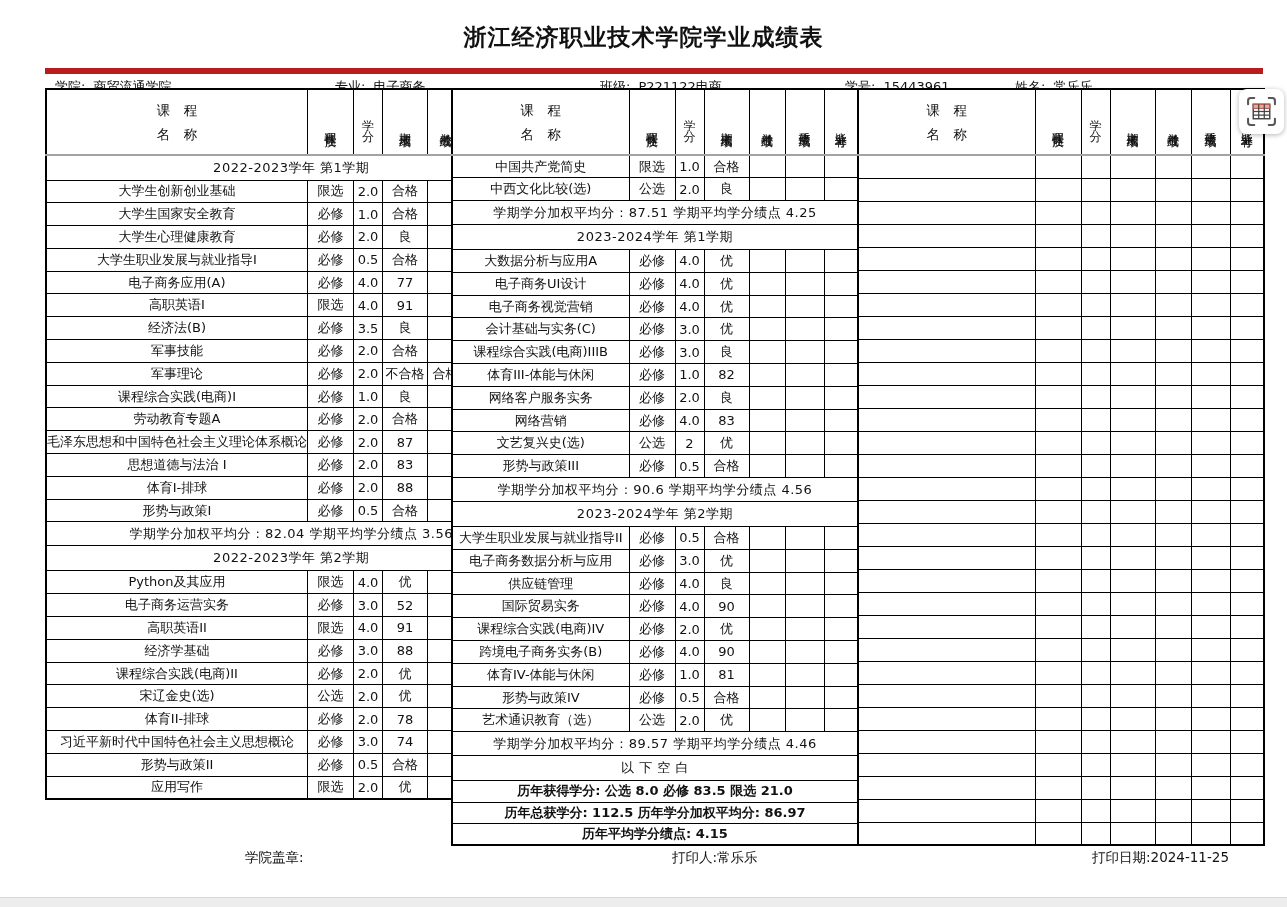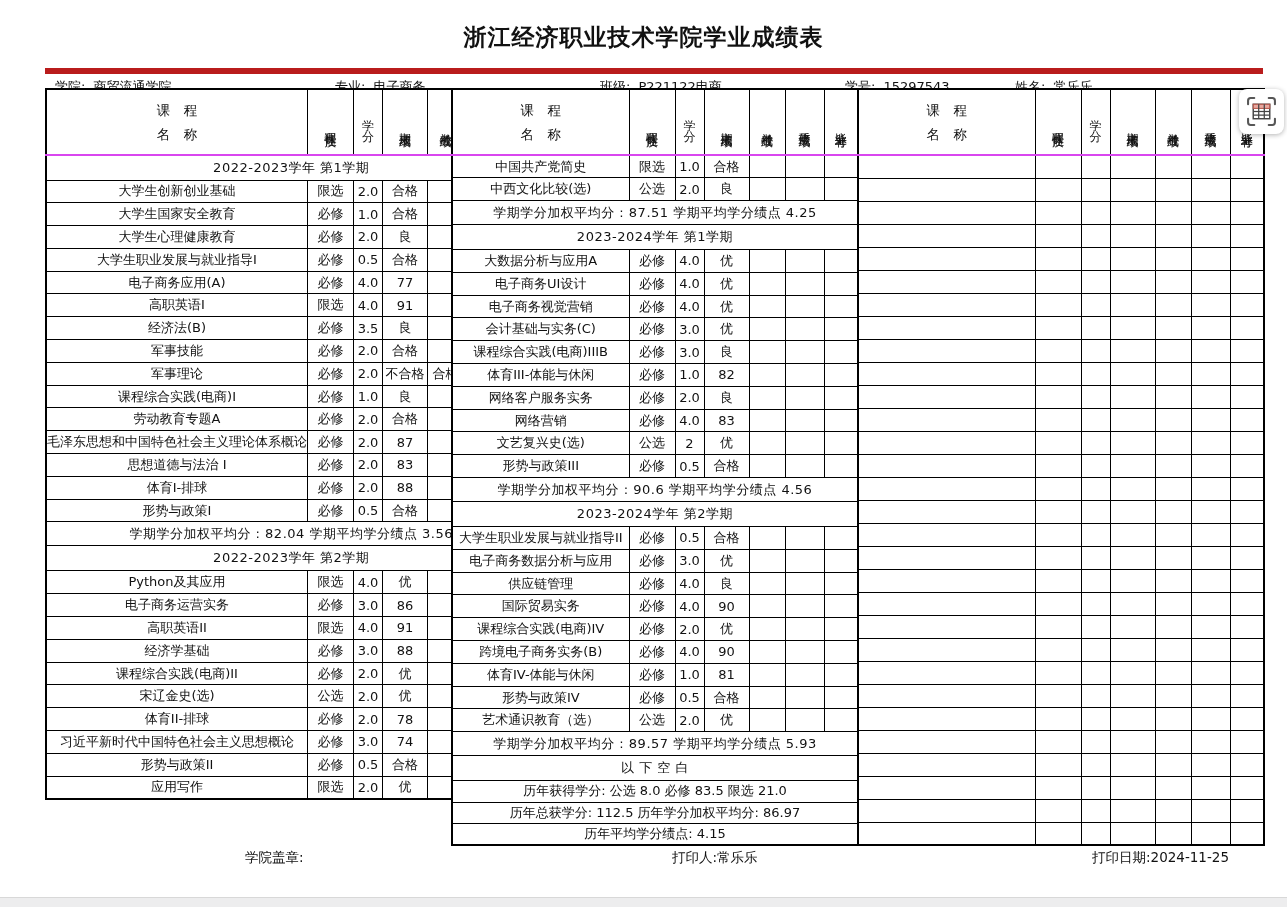--- a/index.html
+++ b/index.html
@@ -15,28 +15,28 @@
            border-top:6px solid #b91c1c;font-size:13px;}
   .if{position:absolute;top:4px;white-space:nowrap;}
   .if .lab{margin-right:8px;}
   
   table.grp{position:absolute;top:88px;border-collapse:collapse;table-layout:fixed;
             background:#fff;border:2px solid #000;}
   #g1{left:45px;} #g2{left:451px;} #g3{left:857px;}
   .grp td{border:1px solid #000;font-size:13px;padding:0;text-align:center;
           vertical-align:middle;overflow:hidden;white-space:nowrap;}
   tr.hdr{height:66px;}
-  tr.hdr td{border-bottom:2px solid #d946ef;}
+  tr.hdr td{border-bottom:2px solid #a3a3a3;}
   .hname div{text-align:center;font-size:13.5px;line-height:1.1;}
   .hname div:first-child{margin-bottom:9px;}
   .vh span{writing-mode:vertical-rl;text-orientation:upright;font-size:12px;
            letter-spacing:1px;line-height:1;display:inline-block;}
   .vh2 span{letter-spacing:11px;}
   tr.r-c{height:22.8px;} tr.r-s{height:25px;} tr.r-sum{height:24px;}
-  tr.r-txt{height:21.5px;} tr.r-e{height:23px;}
+  tr.r-txt{height:21.5px;font-weight:bold;} tr.r-e{height:23px;}
   .cn{text-align:left;padding-left:5px;}
   .sm{font-size:10px;} .xs{font-size:8.8px;} .fsm{font-size:9.5px;}
   .sec,.sum{font-size:13.5px;letter-spacing:.5px;margin-left:8px;}
   .txt{text-align:left;padding-left:10px;font-size:13.5px;}
   
   .foot{position:absolute;top:849px;font-size:13.5px;white-space:nowrap;}
   #f-stamp{left:245px;} #f-printer{left:672px;} #f-date{left:1092px;}
   
   #strip{position:absolute;left:0;top:897px;width:1287px;height:10px;
          background:#ededee;border-top:1px solid #d8d8d8;}
@@ -47,21 +47,21 @@
 </style>
 </head>
 <body>
 
 <div id="title">浙江经济职业技术学院学业成绩表</div>
 
 <div id="infobar">
   <span class="if" style="left:10px"><span class="lab">学院:</span><span>商贸流通学院</span></span>
   <span class="if" style="left:290px"><span class="lab">专业:</span><span>电子商务</span></span>
   <span class="if" style="left:555px"><span class="lab">班级:</span><span>P221122电商</span></span>
-  <span class="if" style="left:800px"><span class="lab">学号:</span><span>15297543</span></span>
+  <span class="if" style="left:800px"><span class="lab">学号:</span><span>15443961</span></span>
   <span class="if" style="left:970px"><span class="lab">姓名:</span><span>常乐乐</span></span>
 </div>
 
 <table class="grp" id="g1">
     <colgroup>
       <col style="width: 177px;">
       <col style="width: 46px;">
       <col style="width: 29px;">
       <col style="width: 45px;">
       <col style="width: 36px;">
@@ -231,21 +231,21 @@
         <td>4.0</td>
         <td>优</td>
         <td></td>
         <td></td>
         <td></td>
       </tr>
       <tr class="r-c">
         <td class="cn">电子商务运营实务</td>
         <td>必修</td>
         <td>3.0</td>
-        <td>86</td>
+        <td>52</td>
         <td></td>
         <td></td>
         <td></td>
       </tr>
       <tr class="r-c">
         <td class="cn">高职英语II</td>
         <td>限选</td>
         <td>4.0</td>
         <td>91</td>
         <td></td>
@@ -535,21 +535,21 @@
       <tr class="r-c">
         <td class="cn">艺术通识教育（选）</td>
         <td>公选</td>
         <td>2.0</td>
         <td>优</td>
         <td></td>
         <td></td>
         <td></td>
       </tr>
       <tr class="r-sum">
-        <td class="sum" colspan="7">学期学分加权平均分 : 89.57  学期平均学分绩点  5.93</td>
+        <td class="sum" colspan="7">学期学分加权平均分 : 89.57  学期平均学分绩点  4.46</td>
       </tr>
       <tr class="r-s">
         <td class="sec" colspan="7">以 下 空 白</td>
       </tr>
       <tr class="r-txt">
         <td class="txt" colspan="7">历年获得学分: 公选 8.0    必修 83.5    限选 21.0</td>
       </tr>
       <tr class="r-txt">
         <td class="txt" colspan="7">历年总获学分: 112.5    历年学分加权平均分: 86.97</td>
       </tr>

